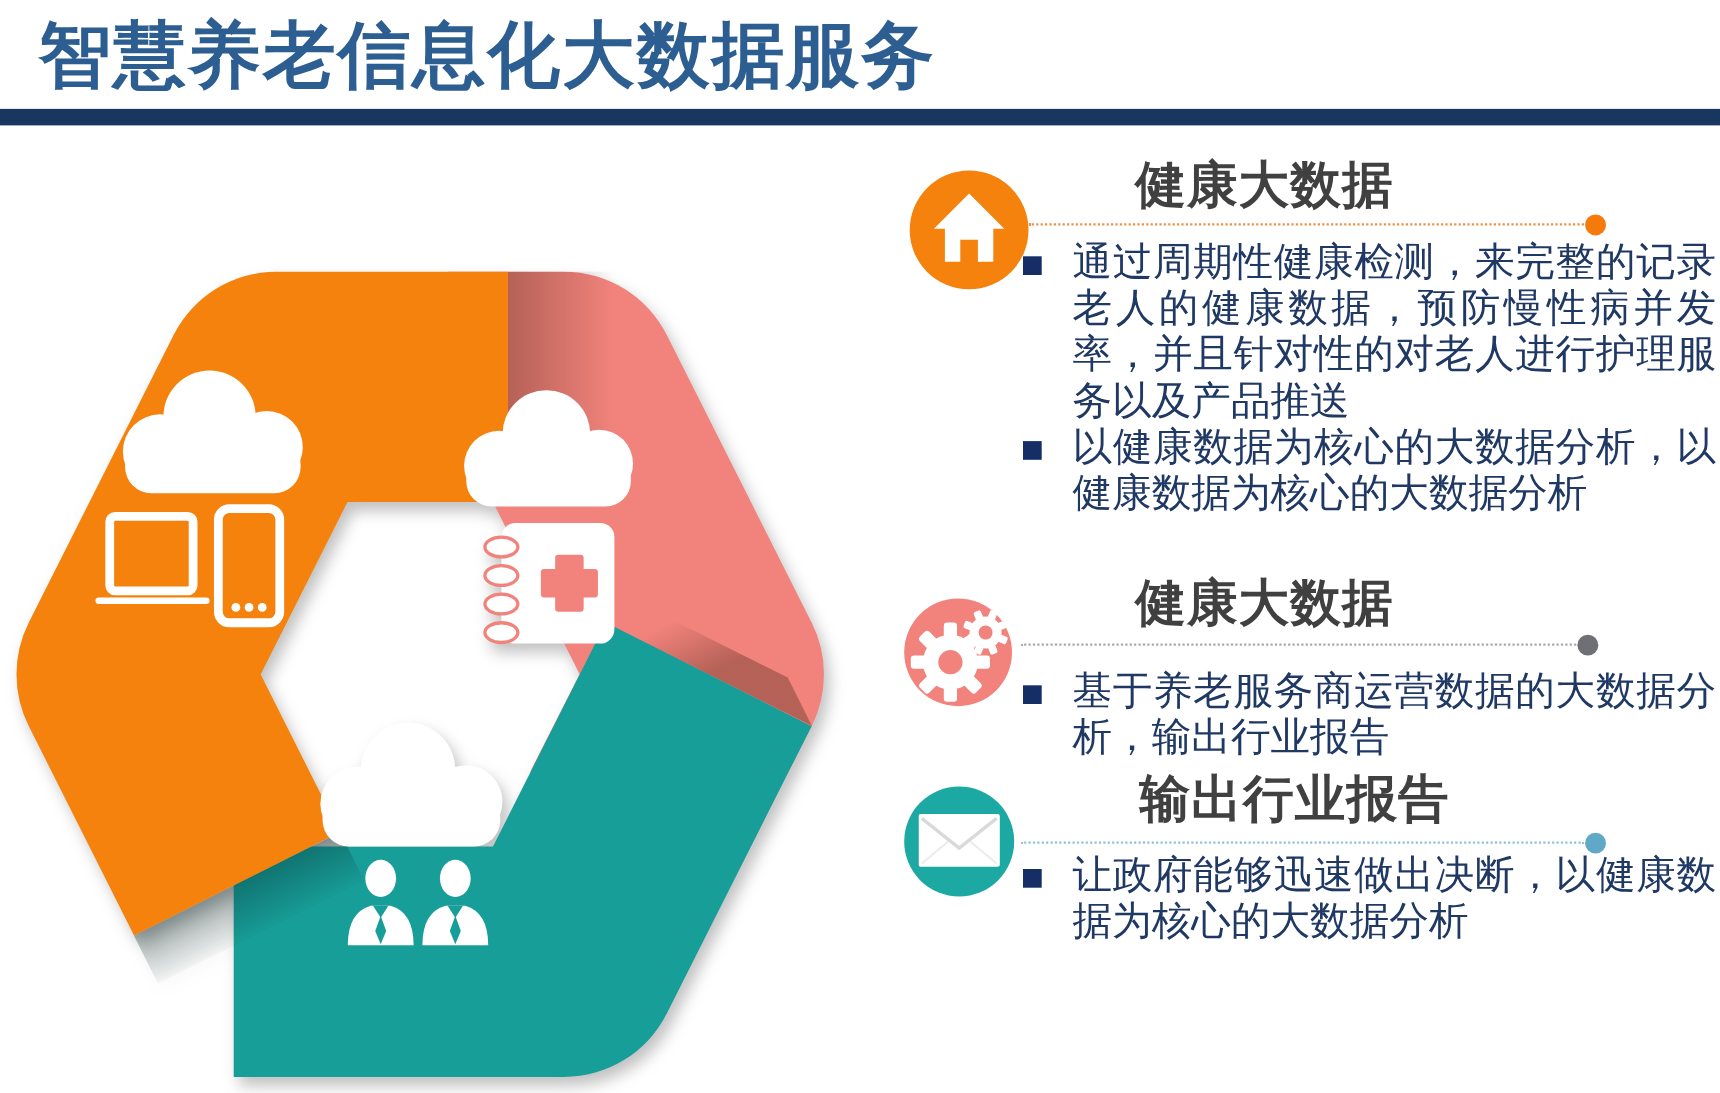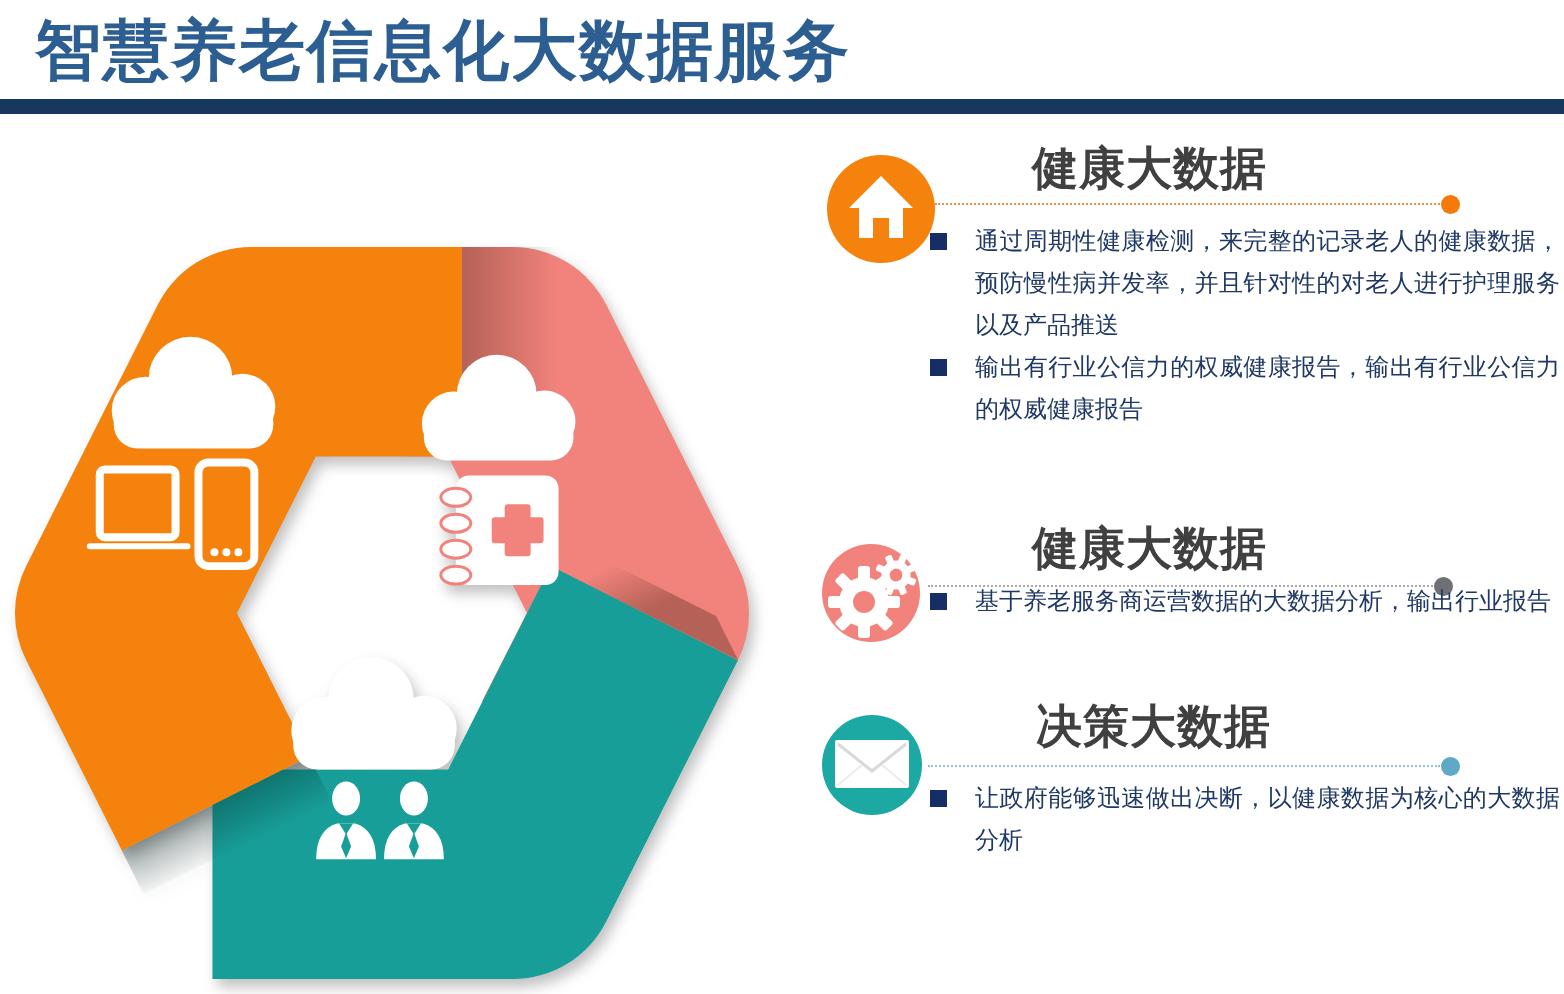--- a/index.html
+++ b/index.html
@@ -1,18 +1,18 @@
 <!DOCTYPE html>
 <html><head>
 <meta charset="utf-8">
 <style>
   html,body{margin:0;padding:0;background:#888;}
   .slide{
     position:relative;width:1564px;height:994px;background:#ffffff;overflow:hidden;
-    font-family:Liberation Sans, sans-serif;margin:0 auto;
+    font-family:Liberation Mono, monospace;margin:0 auto;
   }
   .page-title{
     position:absolute;left:35px;top:6px;font-size:66px;font-weight:bold;
     color:#2D5E92;letter-spacing:2px;white-space:nowrap;
   }
   .title-bar{position:absolute;left:0;top:99px;width:1564px;height:15px;background:#17375E;}
 
   
   .diagram{position:absolute;left:8px;top:238px;width:748px;height:756px;
     filter:drop-shadow(5px 8px 7px rgba(90,90,90,.38));}
@@ -35,24 +35,24 @@
   .leader-industry{left:928px;top:585px;width:505px;color:#9A9AA0;}
   .leader-decision{left:928px;top:765px;width:512px;color:#7FB8CC;}
 
   .end-dot{position:absolute;width:19px;height:19px;border-radius:50%;}
   .dot-health{left:1441px;top:195px;background:#F5790B;}
   .dot-industry{left:1434px;top:577px;background:#6E7076;}
   .dot-decision{left:1441px;top:757px;background:#5FA8C6;}
 
   .bullets{position:absolute;width:632px;margin:0;padding:0;list-style:none;}
   .bullets-health{left:928px;top:220px;}
-  .bullets-industry{left:928px;top:580px;}
+  .bullets-industry{left:928px;top:610px;}
   .bullets-decision{left:928px;top:777px;}
   .bullets li{
-    position:relative;padding-left:47px;font-size:24px;line-height:42px;color:#1F3864;
+    position:relative;padding-left:47px;font-size:36px;line-height:42px;color:#1F3864;
     font-weight:500;text-align:justify;
   }
   .bullets li::before{
     content:"";position:absolute;left:2px;top:13px;width:17px;height:17px;background:#152F66;
   }
 
   
   .watermark{position:absolute;left:1262px;top:876px;display:flex;align-items:flex-end;
     color:rgba(255,255,255,.82);pointer-events:none;}
   .watermark .wm-text{font-size:58px;font-weight:bold;letter-spacing:4px;white-space:nowrap;}
@@ -155,21 +155,21 @@
   <div class="icon-circle circle-health">
     <svg width="72" height="72" viewBox="-36 -36 72 72">
       <path fill="#ffffff" d="M0,-33 L32,-1 L22,-1 L22,29 L8,29 L8,9 L-8,9 L-8,29 L-22,29 L-22,-1 L-32,-1 Z"></path>
     </svg>
   </div>
   <div class="sec-heading h-health">健康大数据</div>
   <div class="leader leader-health"></div>
   <div class="end-dot dot-health"></div>
   <ul class="bullets bullets-health">
     <li><span>通过周期性健康检测，来完整的记录老人的健康数据，预防慢性病并发率，并且针对性的对老人进行护理服务以及产品推送</span></li>
-    <li><span>输出有行业公信力的权威健康报告，输出有行业公信力的权威健康报告</span></li>
+    <li><span>以健康数据为核心的大数据分析，以健康数据为核心的大数据分析</span></li>
   </ul>
 
   <div class="icon-circle circle-industry">
     <svg width="98" height="98" viewBox="0 0 98 98">
       <g transform="translate(42,58)" fill="#ffffff">
         <g>
           <rect x="-6" y="-36" width="12" height="15" rx="3"></rect>
           <rect x="-6" y="-36" width="12" height="15" rx="3" transform="rotate(45)"></rect>
           <rect x="-6" y="-36" width="12" height="15" rx="3" transform="rotate(90)"></rect>
           <rect x="-6" y="-36" width="12" height="15" rx="3" transform="rotate(135)"></rect>
@@ -205,21 +205,21 @@
   </ul>
 
   <div class="icon-circle circle-decision">
     <svg width="74" height="50" viewBox="0 0 74 50">
       <rect x="0" y="0" width="74" height="48" rx="2" fill="#ffffff"></rect>
       <polyline points="3,4 37,31 71,4" fill="none" stroke="#D9D9D9" stroke-width="3"></polyline>
       <polyline points="3,45 27,25" fill="none" stroke="#ECECEC" stroke-width="2"></polyline>
       <polyline points="71,45 47,25" fill="none" stroke="#ECECEC" stroke-width="2"></polyline>
     </svg>
   </div>
-  <div class="sec-heading h-decision">决策大数据</div>
+  <div class="sec-heading h-decision">输出行业报告</div>
   <div class="leader leader-decision"></div>
   <div class="end-dot dot-decision"></div>
   <ul class="bullets bullets-decision">
     <li><span>让政府能够迅速做出决断，以健康数据为核心的大数据分析</span></li>
   </ul>
 
   <div class="watermark">
     <svg width="100" height="84" viewBox="0 0 100 84">
       <g stroke="rgba(255,255,255,0.85)" stroke-width="3.5" fill="none">
         <path d="M52,30 a24,22 0 1 0 -44,12 l-4,14 l15,-5 a24,22 0 0 0 33,-21 Z"></path>

